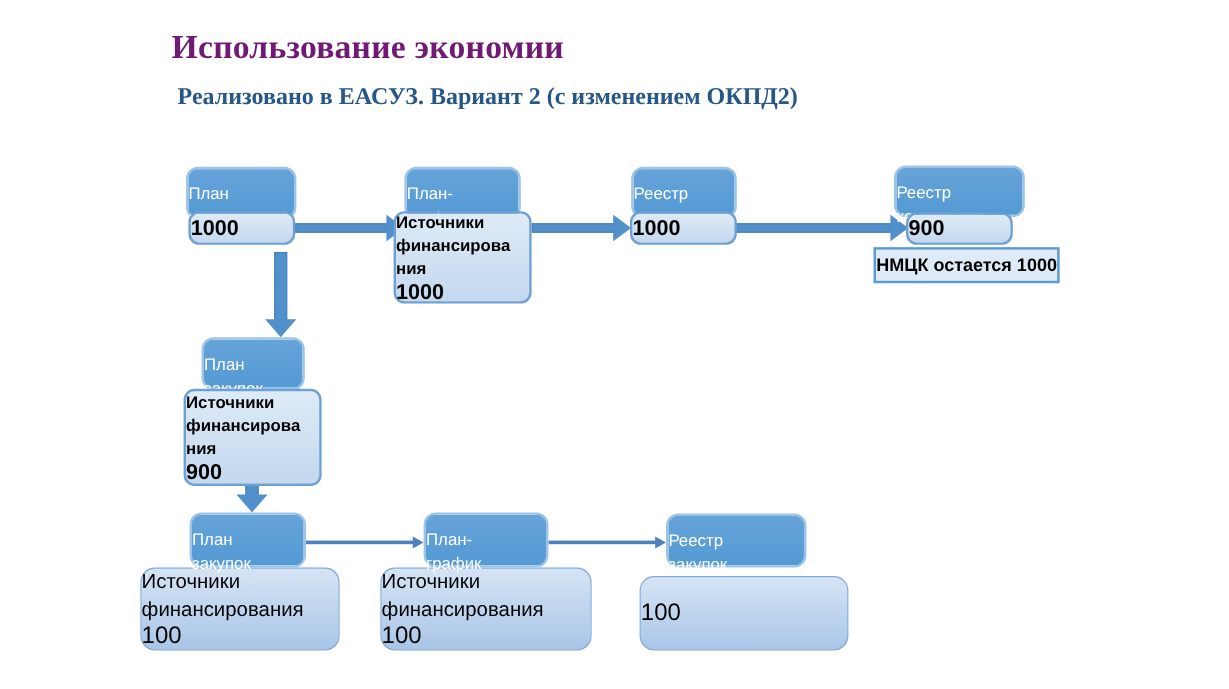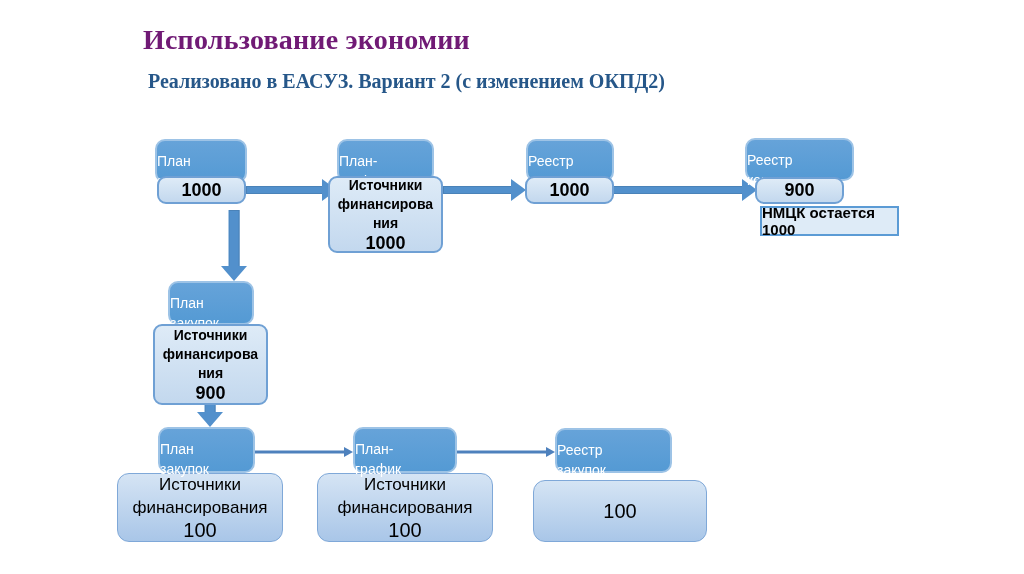--- a/index.html
+++ b/index.html
@@ -24,21 +24,21 @@
     color:#ffffff;
     font-size:14px;line-height:20px;white-space:pre-line;
     padding-top:10px;
   }
   .hdr.front{z-index:3;}
   
   .bodybox{
     position:absolute;box-sizing:border-box;z-index:2;
     background:linear-gradient(180deg,#DEEBF7,#C3D8EE);
     border:2px solid #6FA0D4;border-radius:9px;
-    color:#000;text-align:center;
+    color:#000;text-align:left;
     display:flex;flex-direction:column;justify-content:center;
   }
   .bodybox .lbl{font-weight:bold;font-size:14px;line-height:19px;white-space:pre-line;}
   .bodybox .val{font-weight:600;font-size:18px;line-height:21px;}
   .bodybox.wide{
     background:linear-gradient(180deg,#D5E4F4,#A9C6E8);
     border:1.5px solid #7FA8D8;border-radius:12px;
   }
   .bodybox.wide .lbl{font-weight:normal;font-size:17px;line-height:23px;}
   .bodybox.wide .val{font-weight:normal;font-size:20px;line-height:23px;}
@@ -92,21 +92,21 @@
   <div class="bodybox" style="left:525px;top:176px;width:89px;height:28px;">
     <span class="val">1000</span>
   </div>
 
   <div class="hdr" style="left:745px;top:138px;width:109px;height:43px;">Реестр
 контрактов</div>
   <div class="bodybox" style="left:755px;top:177px;width:89px;height:27px;">
     <span class="val">900</span>
   </div>
 
-  <div class="note" style="left:760px;top:206px;width:139px;height:30px;">
+  <div class="note" style="left:728px;top:206px;width:155px;height:30px;">
     <span>НМЦК остается 1000</span>
   </div>
 
   <div class="hdr" style="left:168px;top:281px;width:86px;height:44px;">План
 закупок</div>
   <div class="bodybox" style="left:153px;top:324px;width:115px;height:81px;">
     <span class="lbl">Источники
 финансирова
 ния</span>
     <span class="val">900</span>

